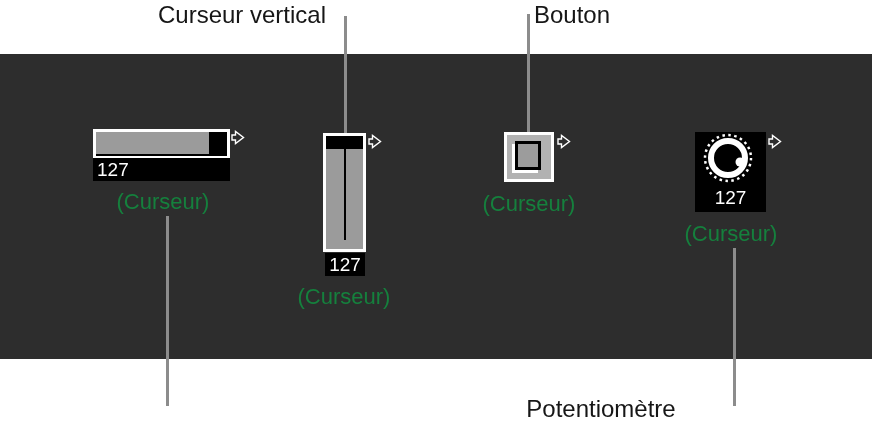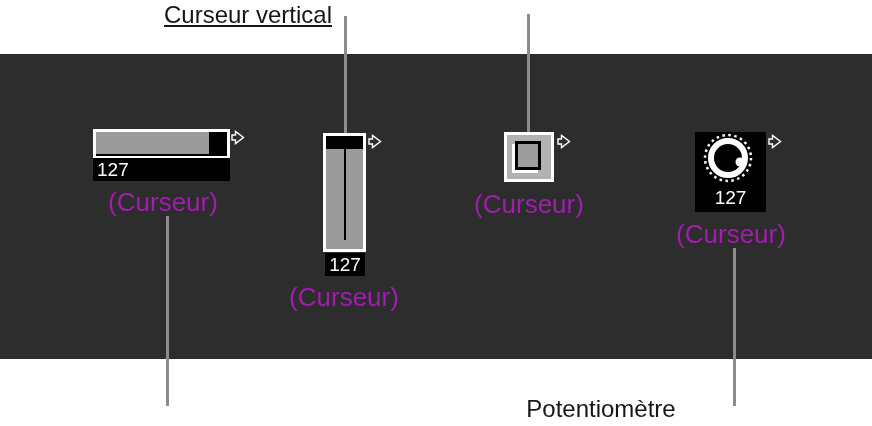--- a/index.html
+++ b/index.html
@@ -17,28 +17,28 @@
     position:absolute;color:#161616;font-size:24px;line-height:28px;
     white-space:nowrap;
   }
   .callout-line{
     position:absolute;width:3px;background:#8c8c8c;
   }
   #line-vertical{left:344px;top:16px;height:117px;}
   #line-bouton{left:527px;top:14px;height:118px;}
   #line-horizontal{left:166px;top:216px;height:190px;}
   #line-potentiometre{left:733px;top:248px;height:158px;}
-  #callout-curseur-vertical{left:132px;top:1px;width:200px;text-align:right;text-decoration:underline;}
+  #callout-curseur-vertical{left:126px;top:1px;width:200px;text-align:right;}
   #callout-bouton{left:534px;top:1px;}
   #callout-curseur-horizontal{left:176px;top:395px;}
   #callout-potentiometre{left:476px;top:395px;width:250px;text-align:center;}
   
   .obj-label{
     position:absolute;width:180px;text-align:center;
-    color:#a21caf;font-size:26px;line-height:30px;white-space:nowrap;
+    color:#15803d;font-size:22px;line-height:30px;white-space:nowrap;
   }
   .value-box{
     position:absolute;background:#000;color:#fff;
     font-size:19px;line-height:23px;height:23px;
   }
   .outlet{position:absolute;width:14px;height:15px;}
   
   .hfader{
     position:absolute;left:93px;top:129px;width:137px;height:29px;background:#fff;
   }
@@ -97,20 +97,21 @@
 <div class="stage">
 
   <div class="panel"></div>
 
   <div class="callout-line" id="line-vertical"></div>
   <div class="callout-line" id="line-bouton"></div>
   <div class="callout-line" id="line-horizontal"></div>
   <div class="callout-line" id="line-potentiometre"></div>
 
   <div class="callout" id="callout-curseur-vertical">Curseur vertical</div>
+  <div class="callout" id="callout-bouton">Bouton</div>
   <div class="callout" id="callout-potentiometre">Potentiomètre</div>
 
   <div class="hfader">
     <div class="hfader-inner">
       <div class="hfader-track"></div>
       <div class="hfader-thumb"></div>
     </div>
   </div>
   <svg class="outlet" id="hfader-outlet" viewBox="0 0 14 15">
     <polygon points="1,5 4.5,5 4.5,1.5 12.5,7.5 4.5,13.5 4.5,10 1,10" fill="#2d2d2d" stroke="#ffffff" stroke-width="1.4"></polygon>

